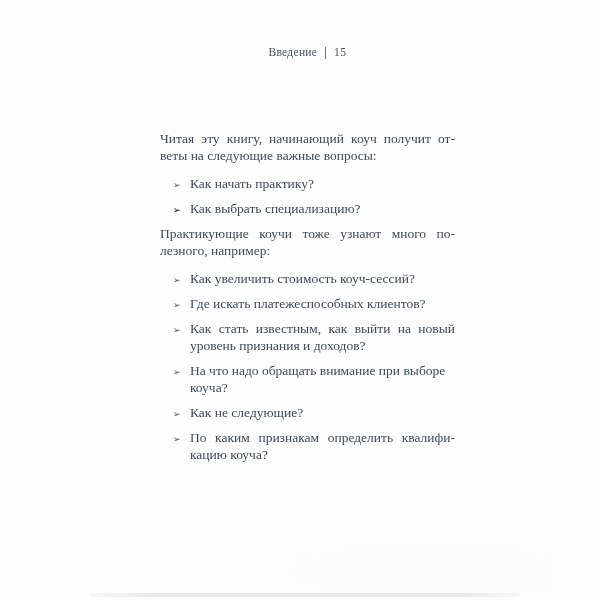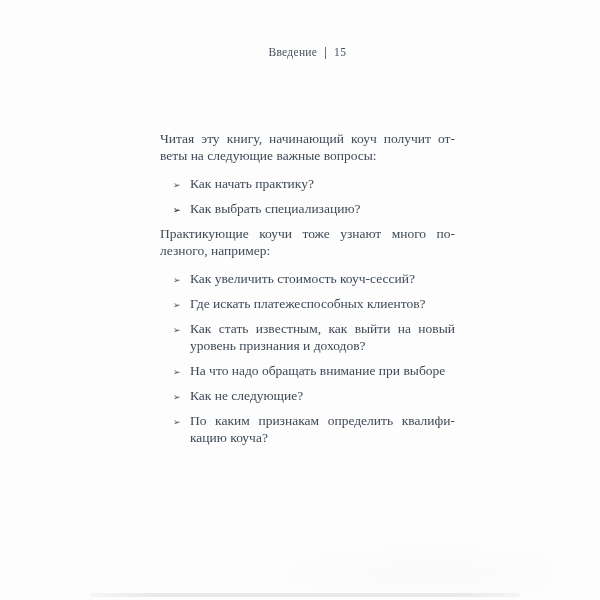--- a/index.html
+++ b/index.html
@@ -143,20 +143,21 @@
         <span class="ln just">Как стать известным, как выйти на новый</span>
         <span class="ln">уровень признания и доходов?</span>
       </div>
     </div>
 
 
     <div class="list">
       <div class="item">
         <span class="marker">➢</span>
         <span class="ln">На что надо обращать внимание при выборе</span>
+        <span class="ln">коуча?</span>
       </div>
       <div class="item">
         <span class="marker">➢</span>
         <span class="ln">Как не следующие?</span>
       </div>
       <div class="item">
         <span class="marker">➢</span>
         <span class="ln just">По каким признакам определить квалифи-</span>
         <span class="ln">кацию коуча?</span>
       </div>

